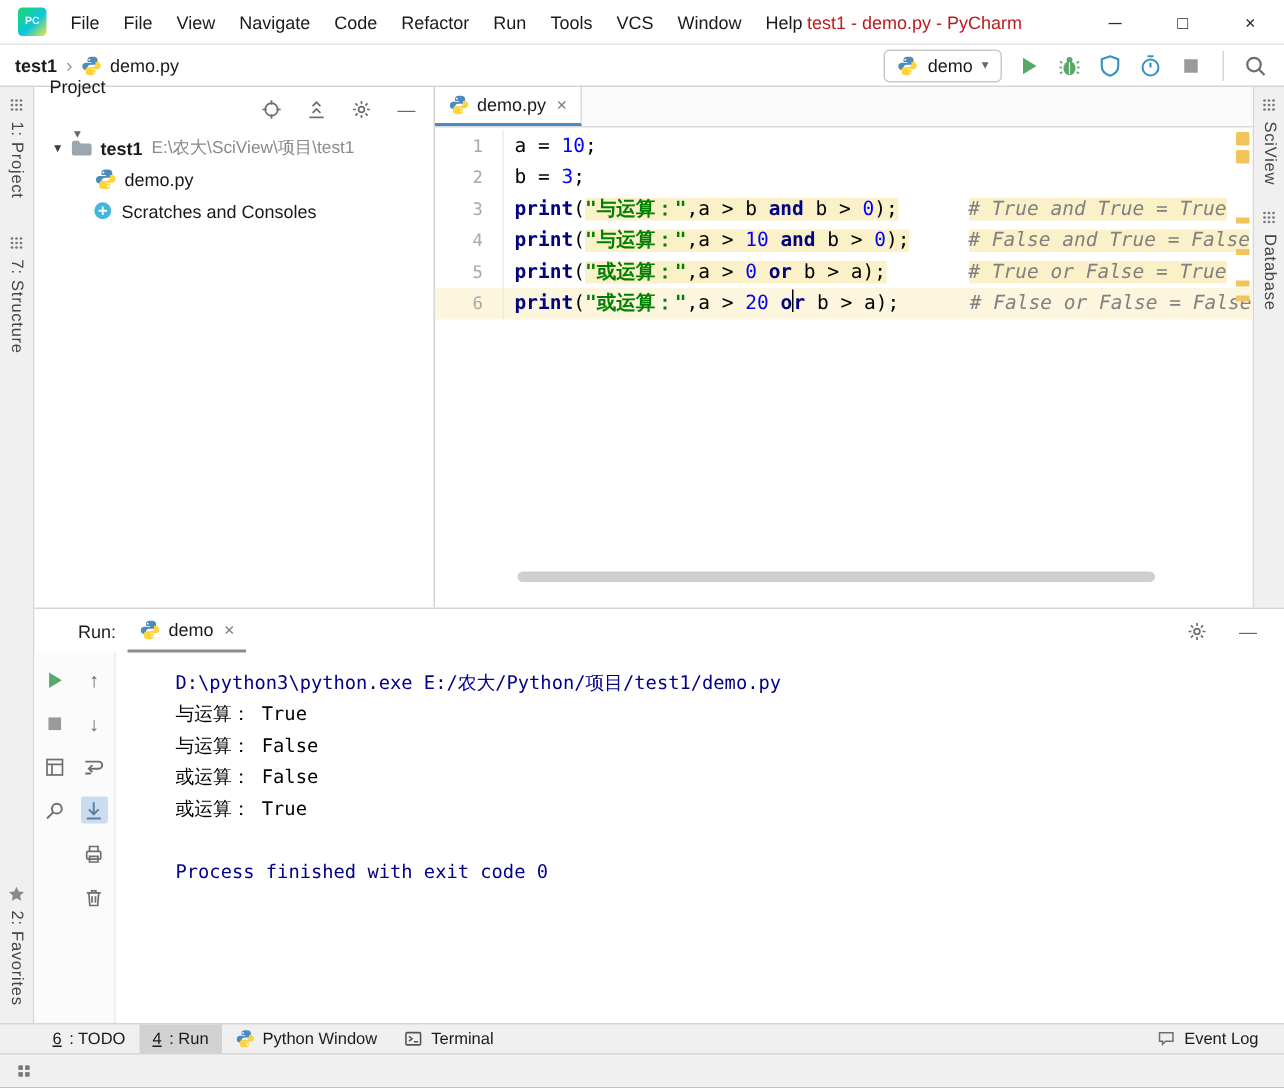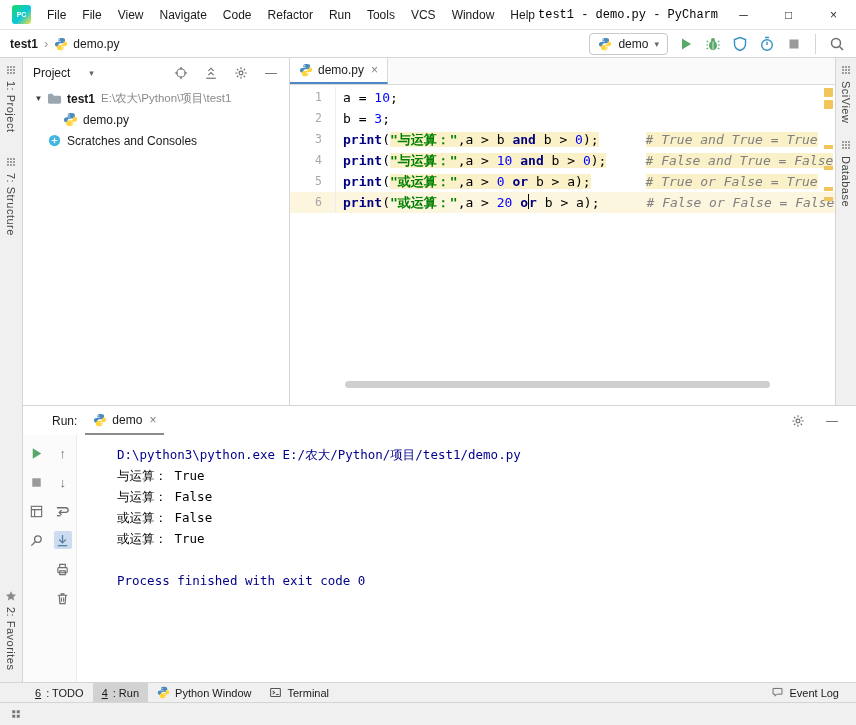--- a/index.html
+++ b/index.html
@@ -10,21 +10,21 @@
   svg{display:block;}
 
   
   .titlebar{position:absolute;top:0;left:0;right:0;height:30px;background:#FFF;border-bottom:1px solid #E4E4E4;
             display:flex;align-items:center;padding-left:12px;}
   .logo{width:19px;height:19px;border-radius:3px;margin-right:8px;flex:none;
         background:linear-gradient(135deg,#1BD96A 0%,#09C6DB 55%,#F7E33F 100%);
         color:#FFF;font-size:7px;font-weight:700;display:flex;align-items:center;justify-content:center;}
   .menubar{display:flex;height:100%;align-items:center;}
   .menu-item{padding:0 8px;height:100%;display:flex;align-items:center;}
-  .wintitle{position:absolute;left:538px;top:0;height:30px;display:flex;align-items:center;color:#000000;font-family:Liberation Mono, monospace;}
+  .wintitle{position:absolute;left:538px;top:0;height:30px;display:flex;align-items:center;color:#b91c1c;}
   .winbtns{margin-left:auto;display:flex;height:100%;}
   .winbtn{width:45px;height:100%;display:flex;align-items:center;justify-content:center;color:#2B2B2B;font-size:12px;}
 
   
   .navbar{position:absolute;top:30px;left:0;right:0;height:28px;background:#FFF;border-bottom:1px solid #D5D5D5;
           display:flex;align-items:center;padding:0 10px;}
   .crumb-root{font-weight:700;}
   .crumb-sep{color:#999;margin:0 6px;font-size:13px;}
   .crumb-file{display:flex;align-items:center;gap:5px;}
   .nav-right{margin-left:auto;display:flex;align-items:center;gap:9px;}
@@ -42,21 +42,21 @@
   .stripe-right{position:absolute;top:58px;right:0;width:21px;height:347px;background:#F0F0F0;border-left:1px solid #D5D5D5;
                 display:flex;flex-direction:column;align-items:center;padding-top:6px;gap:16px;}
   .stripe-btn{display:flex;flex-direction:column;align-items:center;gap:5px;}
   .stripe-btn.fav{margin-top:auto;margin-bottom:12px;}
   .vlabel{writing-mode:vertical-rl;font-size:11px;color:#454545;letter-spacing:.5px;white-space:nowrap;}
   .sicon svg{width:12px;height:12px;}
 
   
   .project-panel{position:absolute;top:58px;left:23px;width:267px;height:347px;background:#FFF;border-right:1px solid #D5D5D5;}
   .pp-header{height:30px;display:flex;align-items:center;padding:0 10px 0 10px;}
-  .pp-title{display:flex;align-items:center;gap:19px;}
+  .pp-title{display:flex;align-items:center;gap:19px;flex-direction:column;}
   .pp-actions{margin-left:auto;display:flex;align-items:center;gap:14px;}
   .phi{width:16px;height:16px;display:flex;align-items:center;justify-content:center;color:#666;font-size:12px;}
   .phi svg{width:14px;height:14px;}
   .trow{height:21px;display:flex;align-items:center;white-space:nowrap;}
   .tchev{width:15px;text-align:center;font-size:8px;color:#3C3C3C;flex:none;}
   .ticon{width:16px;height:16px;margin-right:5px;display:flex;align-items:center;justify-content:center;flex:none;}
   .ticon svg{width:15px;height:15px;}
   .tlabel.bold{font-weight:700;}
   .thint{color:#8A8A8A;margin-left:6px;font-size:11.5px;}
 
@@ -337,35 +337,35 @@
     </div>
     <div id="projectTree">
         <div class="trow" style="padding-left: 8px;">
           <span class="tchev">▼</span>
           <span class="ticon">
             <svg viewBox="0 0 16 16">
               <path fill="#9AA7B0" d="M1 4.5C1 3.7 1.7 3 2.5 3h3.2l1.6 2h6.2c.8 0 1.5.7 1.5 1.5V12c0 .8-.7 1.5-1.5 1.5h-11C1.7 13.5 1 12.8 1 12z"></path>
             </svg>
           </span>
           <span class="tlabel bold">test1</span>
-          <span class="thint">E:\农大\Python\项目\test1</span>
+          <span class="thint">E:\农大\SciView\项目\test1</span>
         </div>
         <div class="trow" style="padding-left: 24px;">
           <span class="tchev"></span>
           <span class="ticon">
             <svg viewBox="0 0 16 16">
               <path fill="#4B8BBE" d="M7.9 1C6.1 1 5 1.8 5 3.1V5h3v.6H3.6C2.2 5.6 1 6.6 1 8.4S2.2 11 3.6 11H5V9.3C5 8 6.1 7 7.4 7h3.2c1.1 0 2-.9 2-2V3.1C12.6 1.9 11.3 1 9.6 1z"></path>
               <circle fill="#FFF" cx="6.3" cy="3.2" r=".7"></circle>
               <path fill="#FFD43B" d="M8.1 15c1.8 0 2.9-.8 2.9-2.1V11H8v-.6h4.4c1.4 0 2.6-1 2.6-2.8S13.8 5 12.4 5H11v1.7C11 8 9.9 9 8.6 9H5.4c-1.1 0-2 .9-2 2v1.9C3.4 14.1 4.7 15 6.4 15z"></path>
               <circle fill="#FFF" cx="9.7" cy="12.8" r=".7"></circle>
             </svg>
           </span>
           <span class="tlabel">demo.py</span>
         </div>
-        <div class="trow" style="padding-left: 8px;">
+        <div class="trow" style="padding-left: 8px; margin-left: 14px;">
           <span class="tchev"></span>
           <span class="ticon">
             <svg viewBox="0 0 16 16">
               <circle cx="8" cy="8" r="6" fill="#40B6E0"></circle>
               <path d="M5 8h6M8 5v6" stroke="#FFF" stroke-width="1.3"></path>
             </svg>
           </span>
           <span class="tlabel">Scratches and Consoles</span>
         </div>
       </div>

